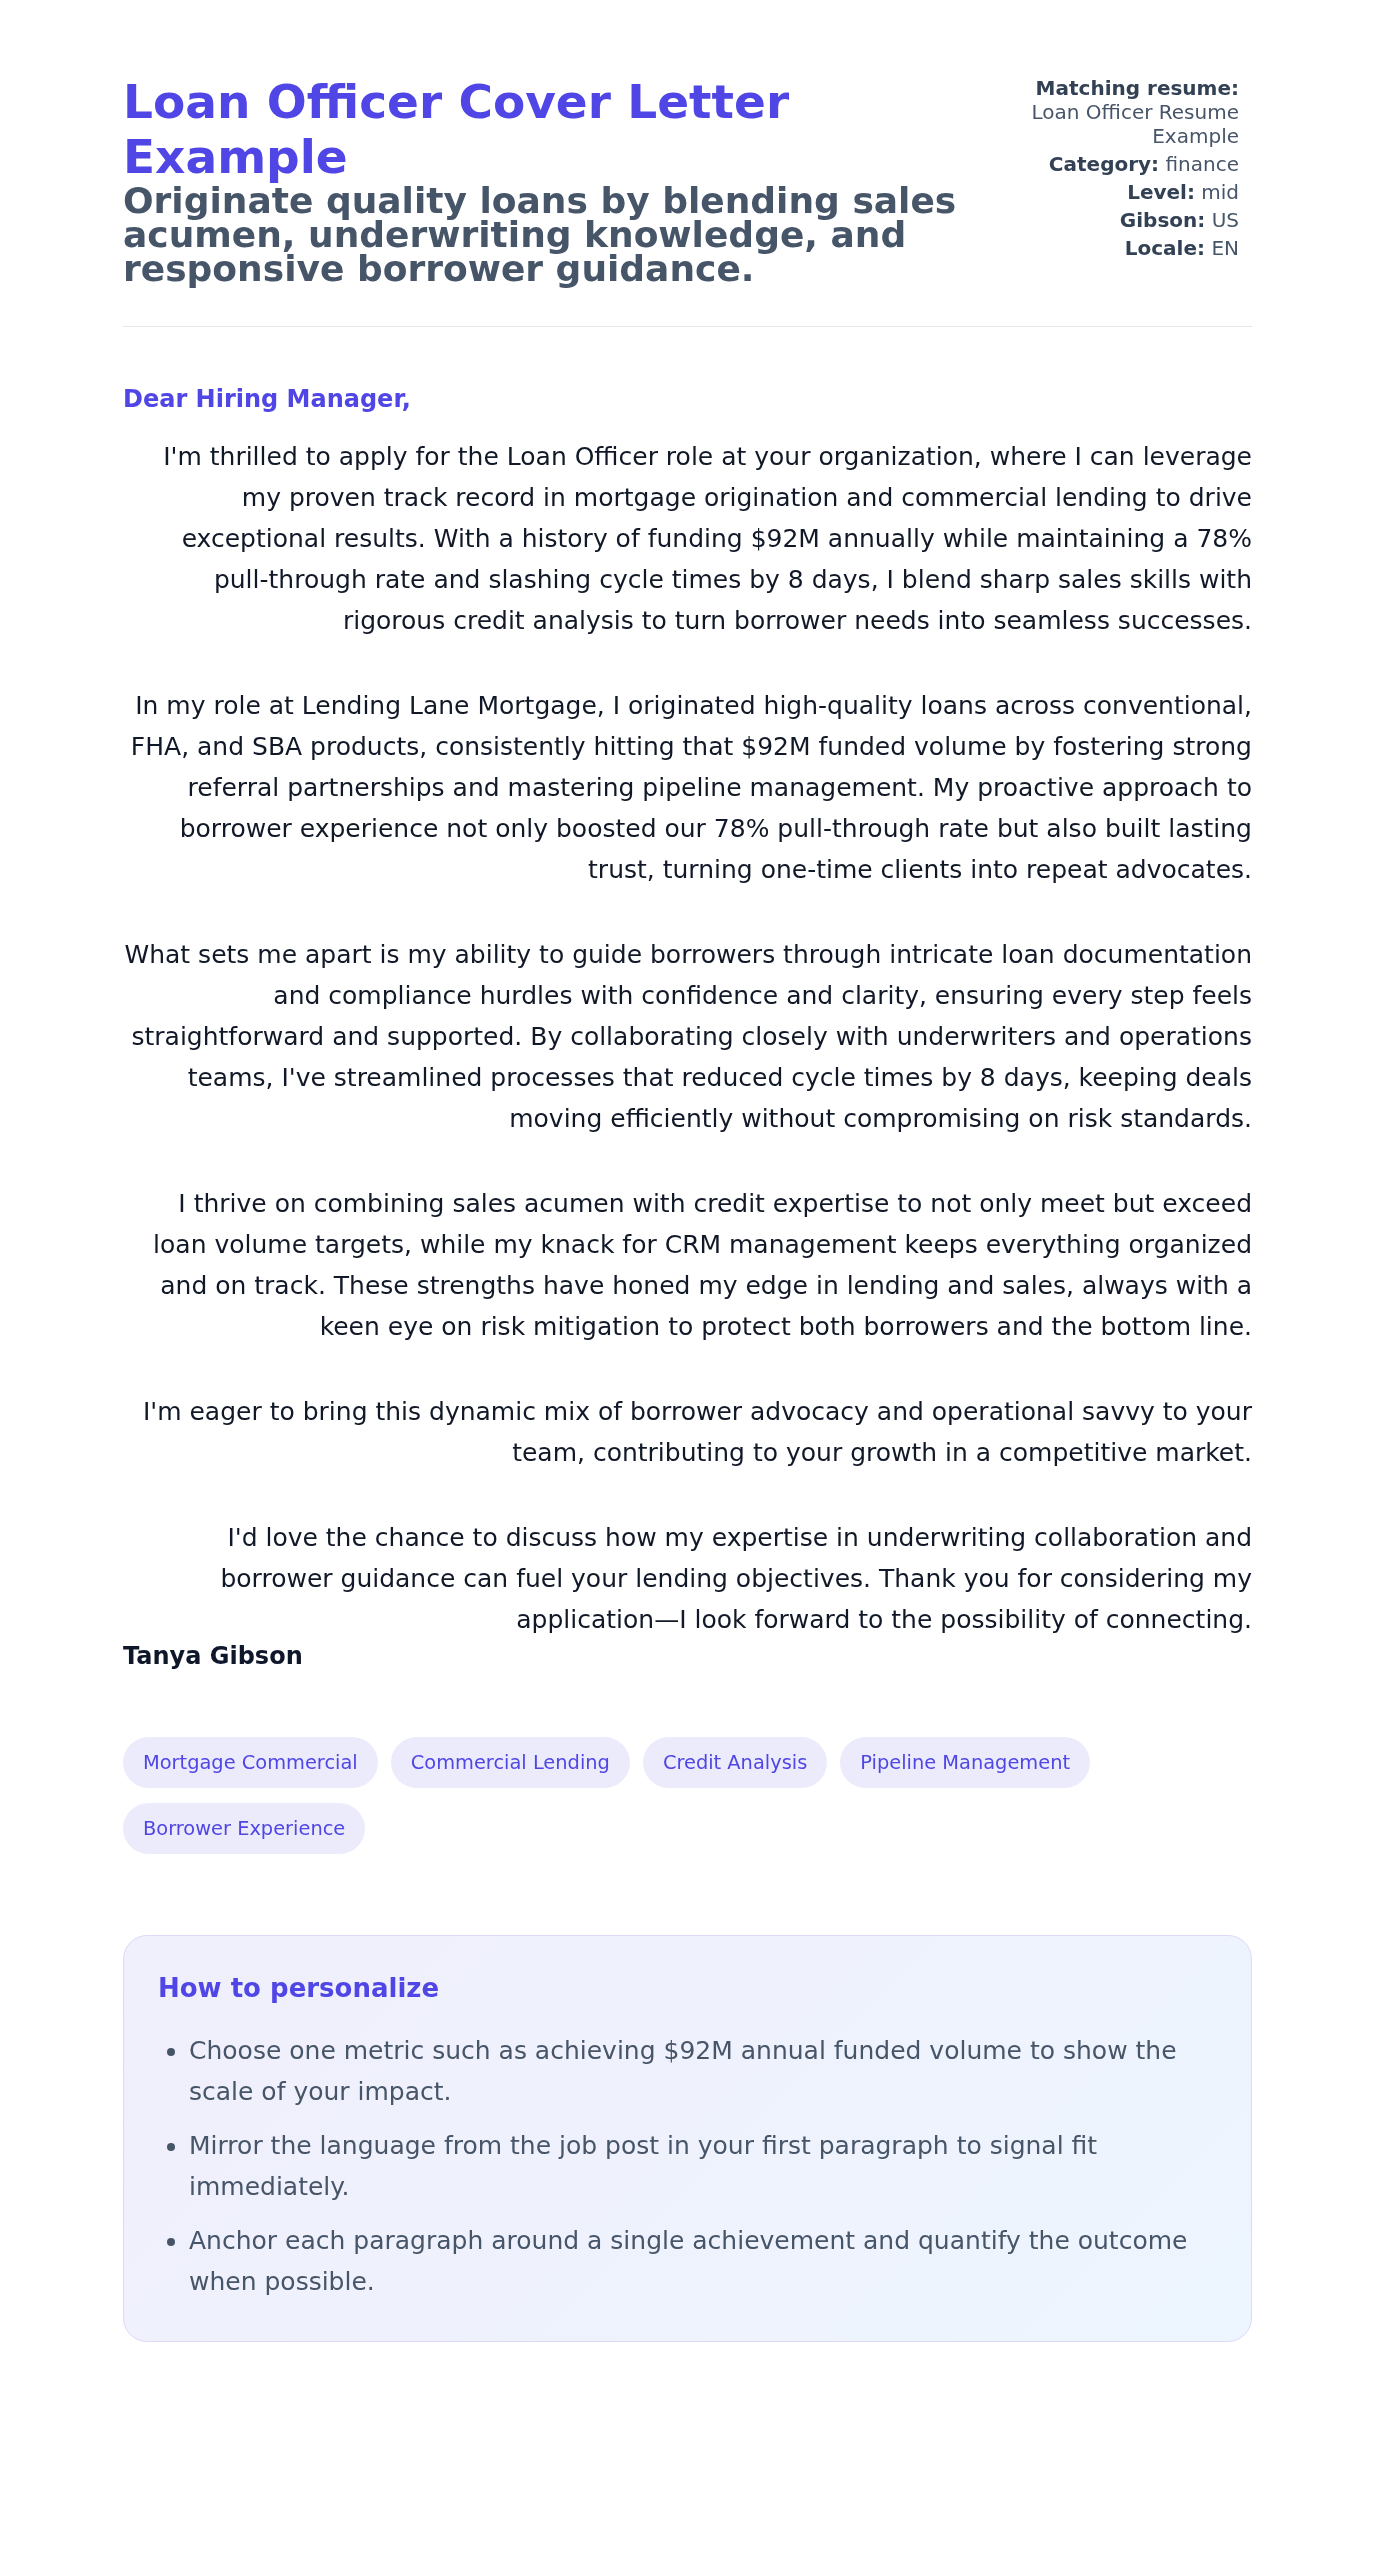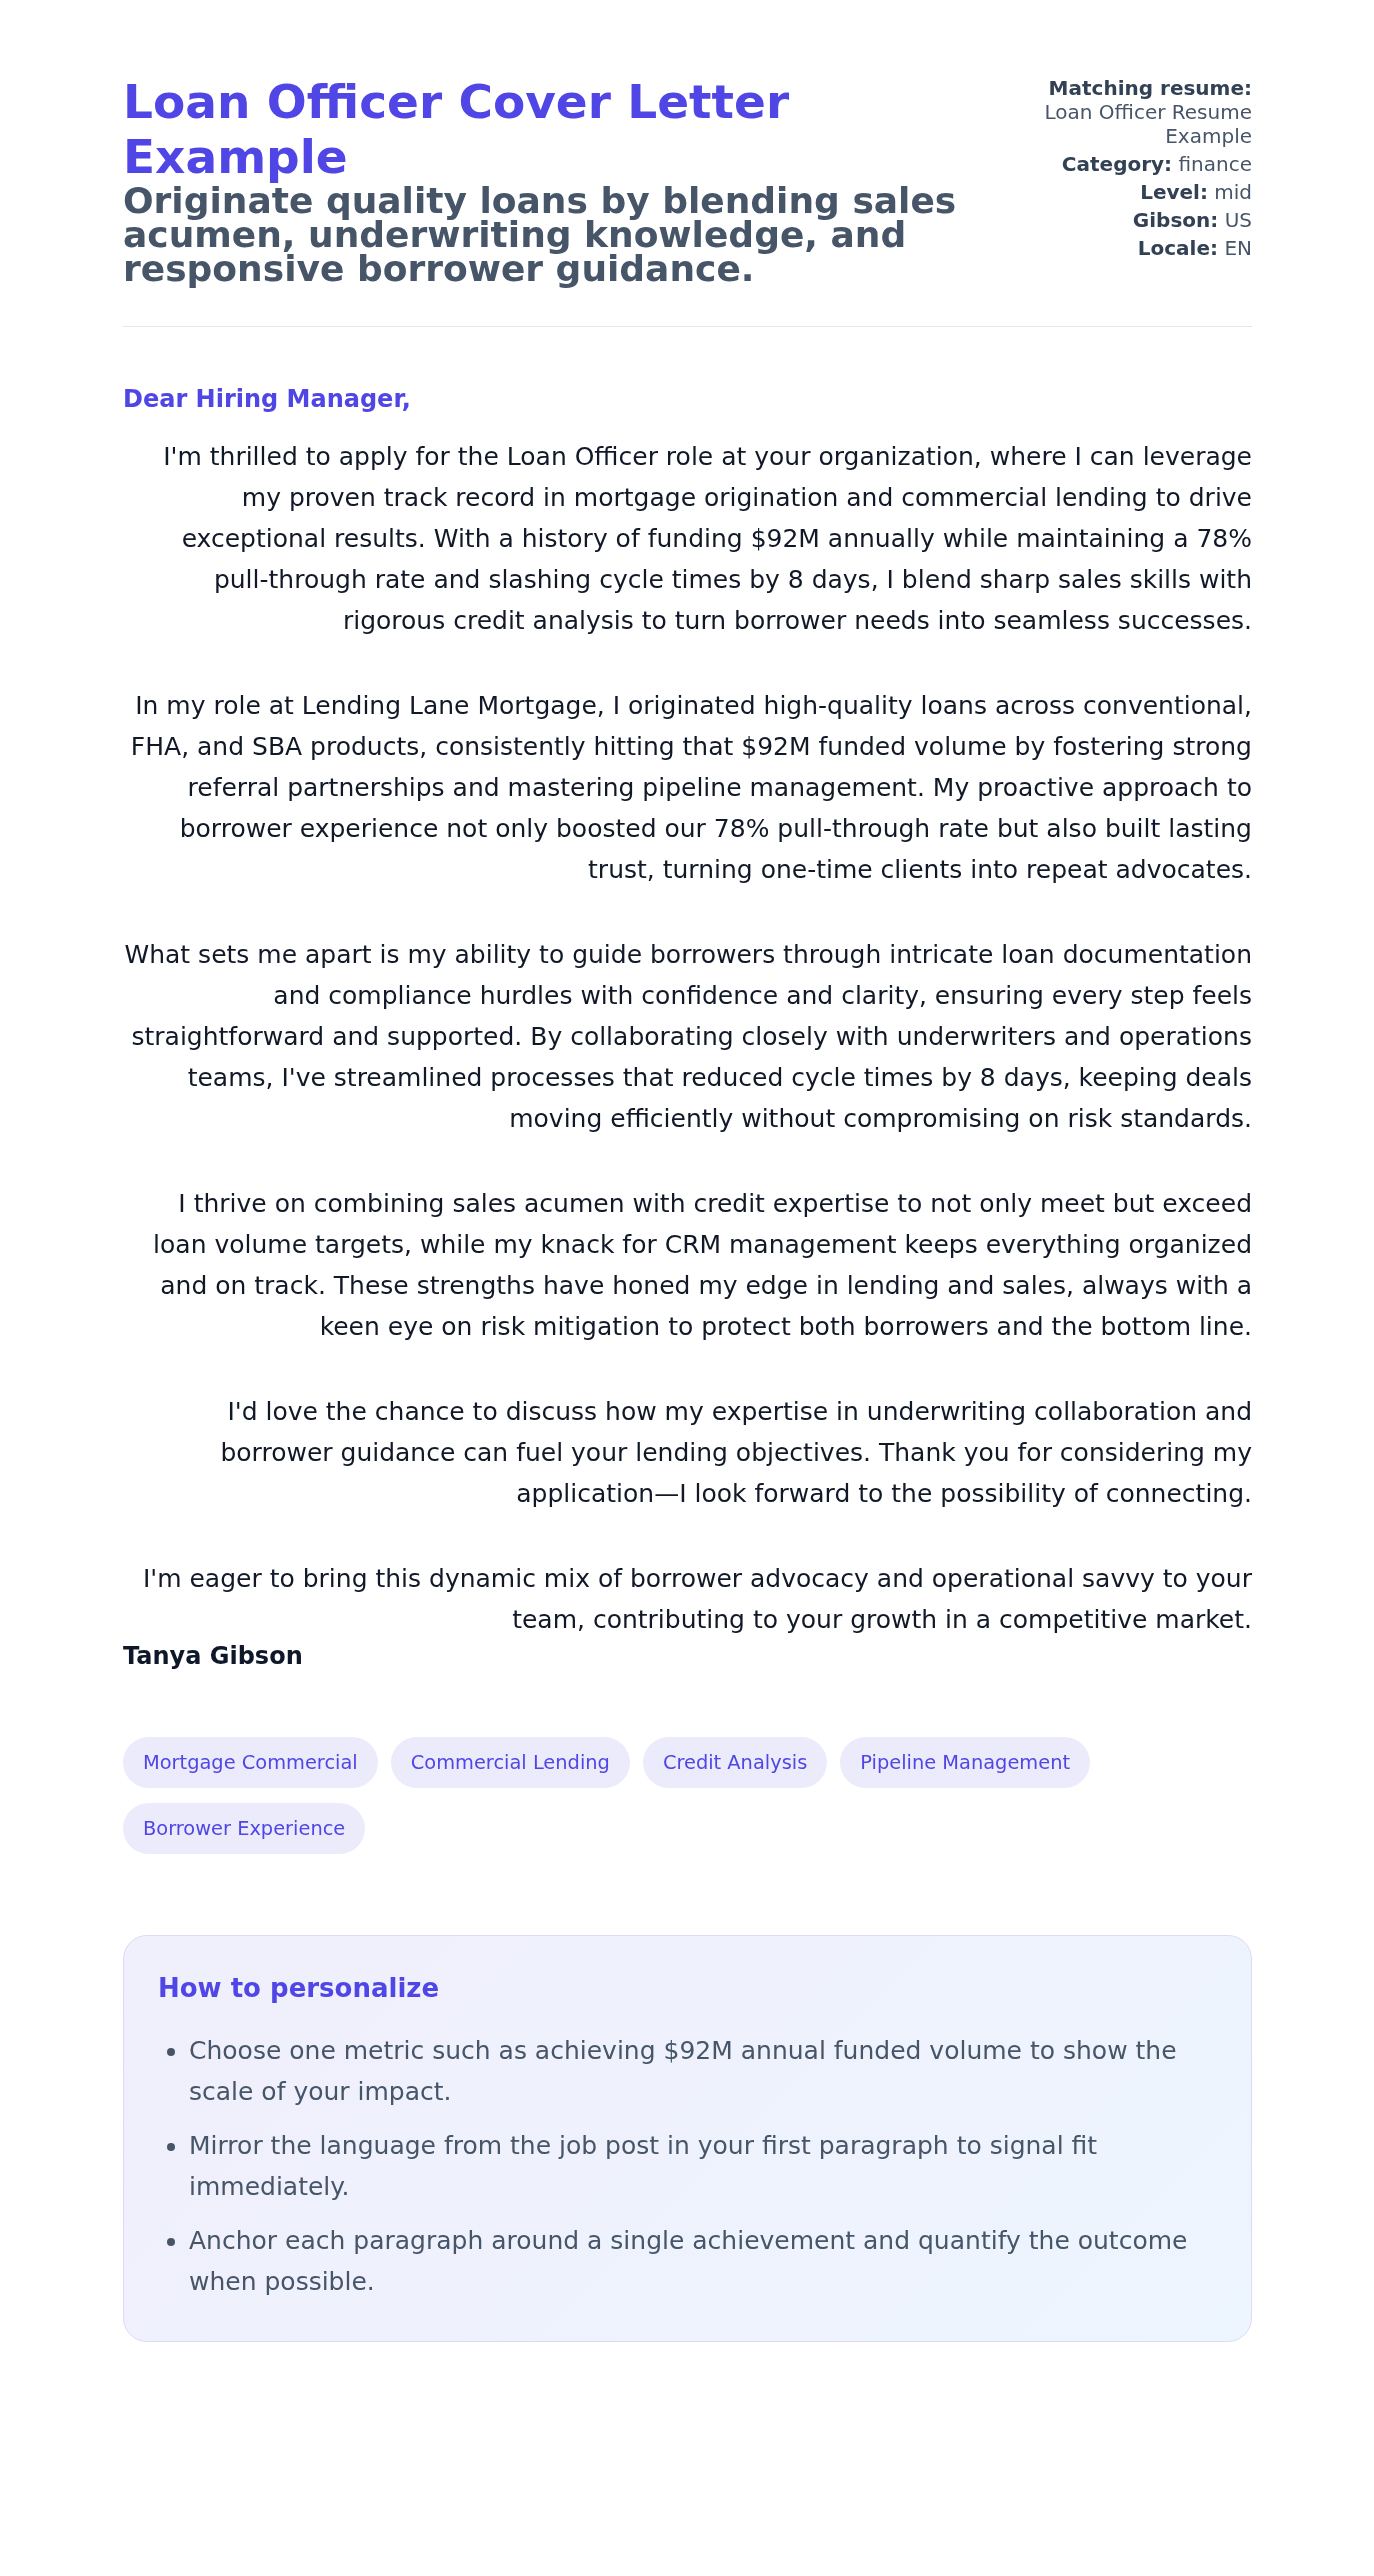--- a/index.html
+++ b/index.html
@@ -14,21 +14,20 @@
       color: #0f172a;
     }
     .page {
       width: 1129px;
       margin: 0 auto;
       padding-top: 74px;
       padding-bottom: 73px;
     }
     .header {
       display: flex;
-      justify-content: space-between;
       align-items: flex-start;
       padding-bottom: 40px;
       border-bottom: 1.6px solid #e5e7eb;
     }
     .header-left {
       width: 857px;
     }
     .title {
       margin: 0;
       font-size: 47px;
@@ -155,22 +154,22 @@
       </div>
     </div>
   </header>
 
   <section class="letter">
     <p class="greeting">Dear Hiring Manager,</p>
     <p class="para">I'm thrilled to apply for the Loan Officer role at your organization, where I can leverage my proven track record in mortgage origination and commercial lending to drive exceptional results. With a history of funding $92M annually while maintaining a 78% pull-through rate and slashing cycle times by 8 days, I blend sharp sales skills with rigorous credit analysis to turn borrower needs into seamless successes.</p>
     <p class="para">In my role at Lending Lane Mortgage, I originated high-quality loans across conventional, FHA, and SBA products, consistently hitting that $92M funded volume by fostering strong referral partnerships and mastering pipeline management. My proactive approach to borrower experience not only boosted our 78% pull-through rate but also built lasting trust, turning one-time clients into repeat advocates.</p>
     <p class="para">What sets me apart is my ability to guide borrowers through intricate loan documentation and compliance hurdles with confidence and clarity, ensuring every step feels straightforward and supported. By collaborating closely with underwriters and operations teams, I've streamlined processes that reduced cycle times by 8 days, keeping deals moving efficiently without compromising on risk standards.</p>
     <p class="para">I thrive on combining sales acumen with credit expertise to not only meet but exceed loan volume targets, while my knack for CRM management keeps everything organized and on track. These strengths have honed my edge in lending and sales, always with a keen eye on risk mitigation to protect both borrowers and the bottom line.</p>
+    <p class="para">I'm eager to bring this dynamic mix of borrower advocacy and operational savvy to your team, contributing to your growth in a competitive market.</p>
     <p class="para">I'd love the chance to discuss how my expertise in underwriting collaboration and borrower guidance can fuel your lending objectives. Thank you for considering my application—I look forward to the possibility of connecting.</p>
-    <p class="para">I'm eager to bring this dynamic mix of borrower advocacy and operational savvy to your team, contributing to your growth in a competitive market.</p>
   </section>
 
   <section class="signature">
     <div class="sig-name">Tanya Gibson</div>
   </section>
 
   <div class="tags">
     <span class="tag">Mortgage Commercial</span>
     <span class="tag">Commercial Lending</span>
     <span class="tag">Credit Analysis</span>

